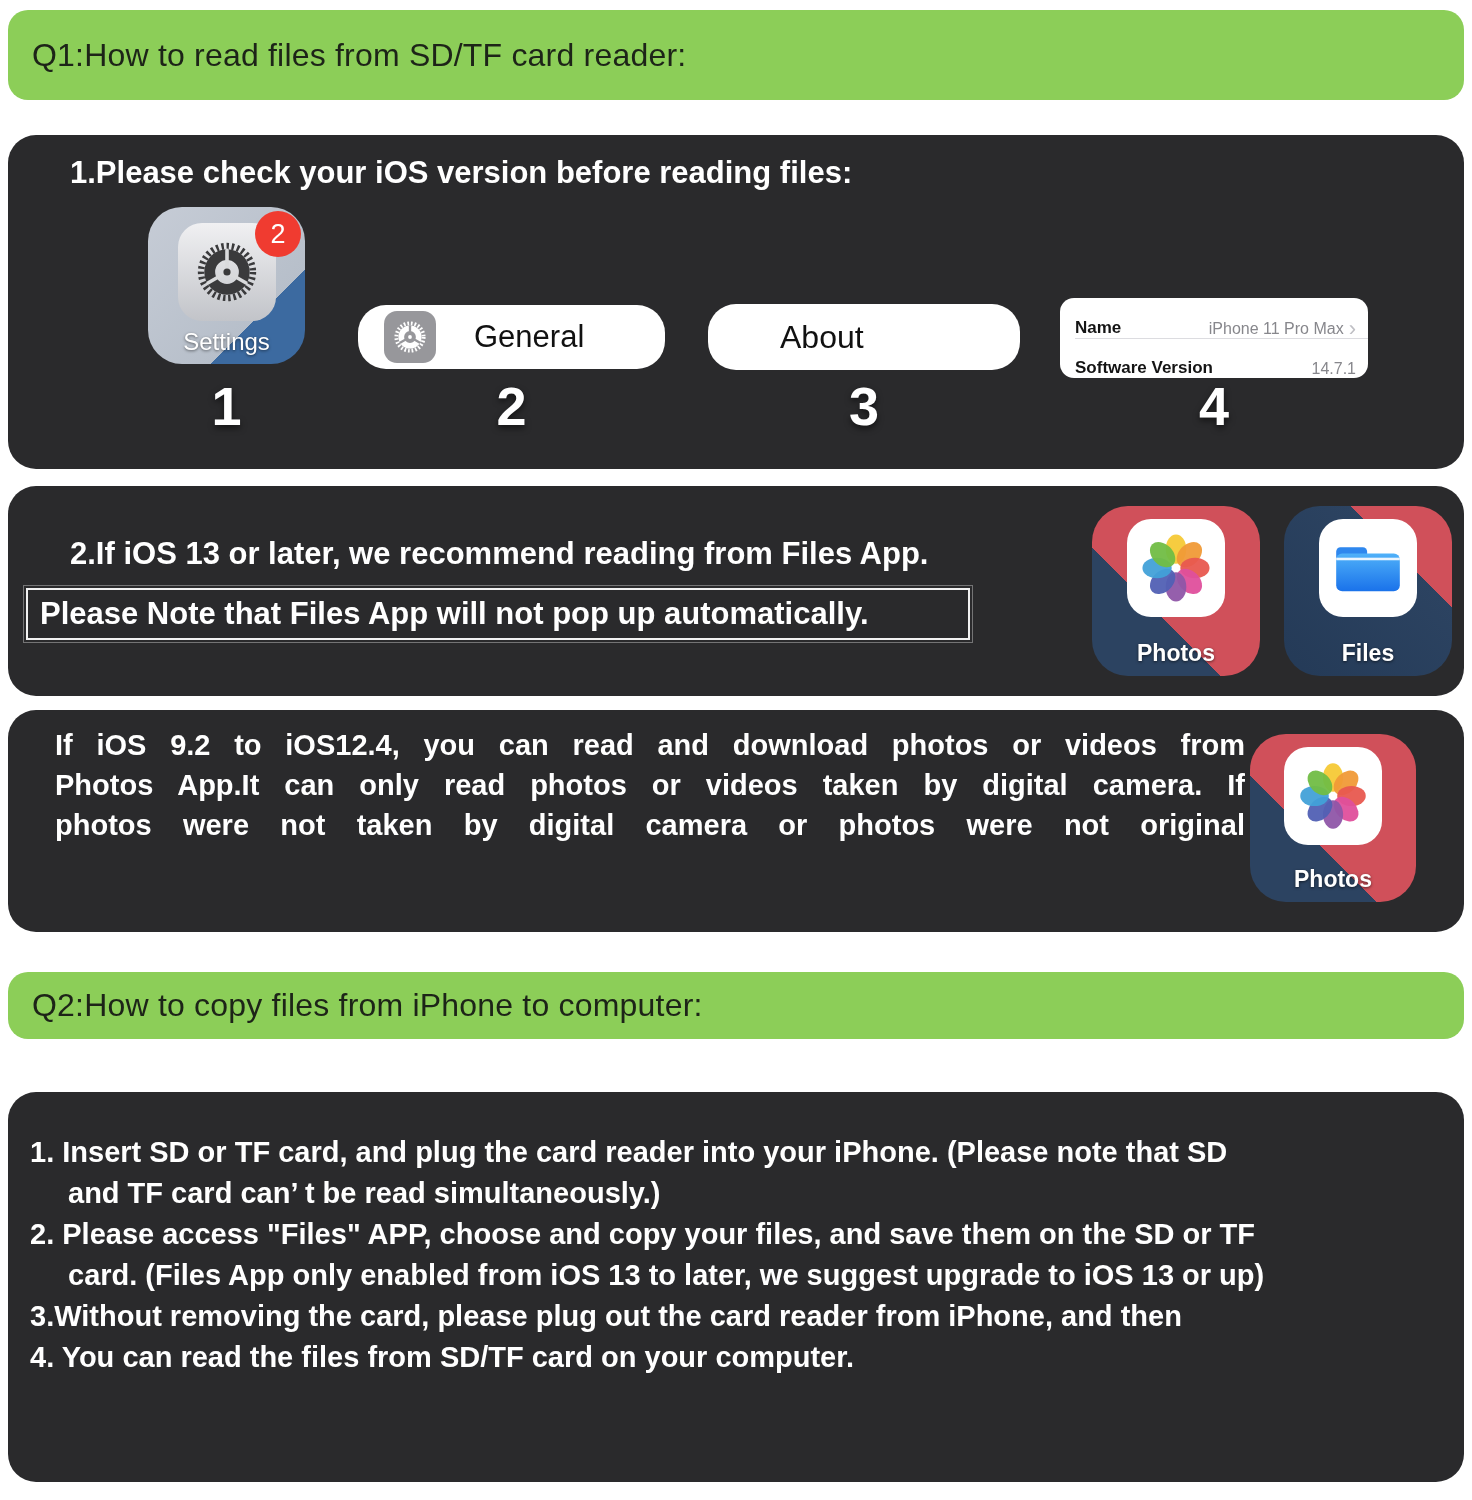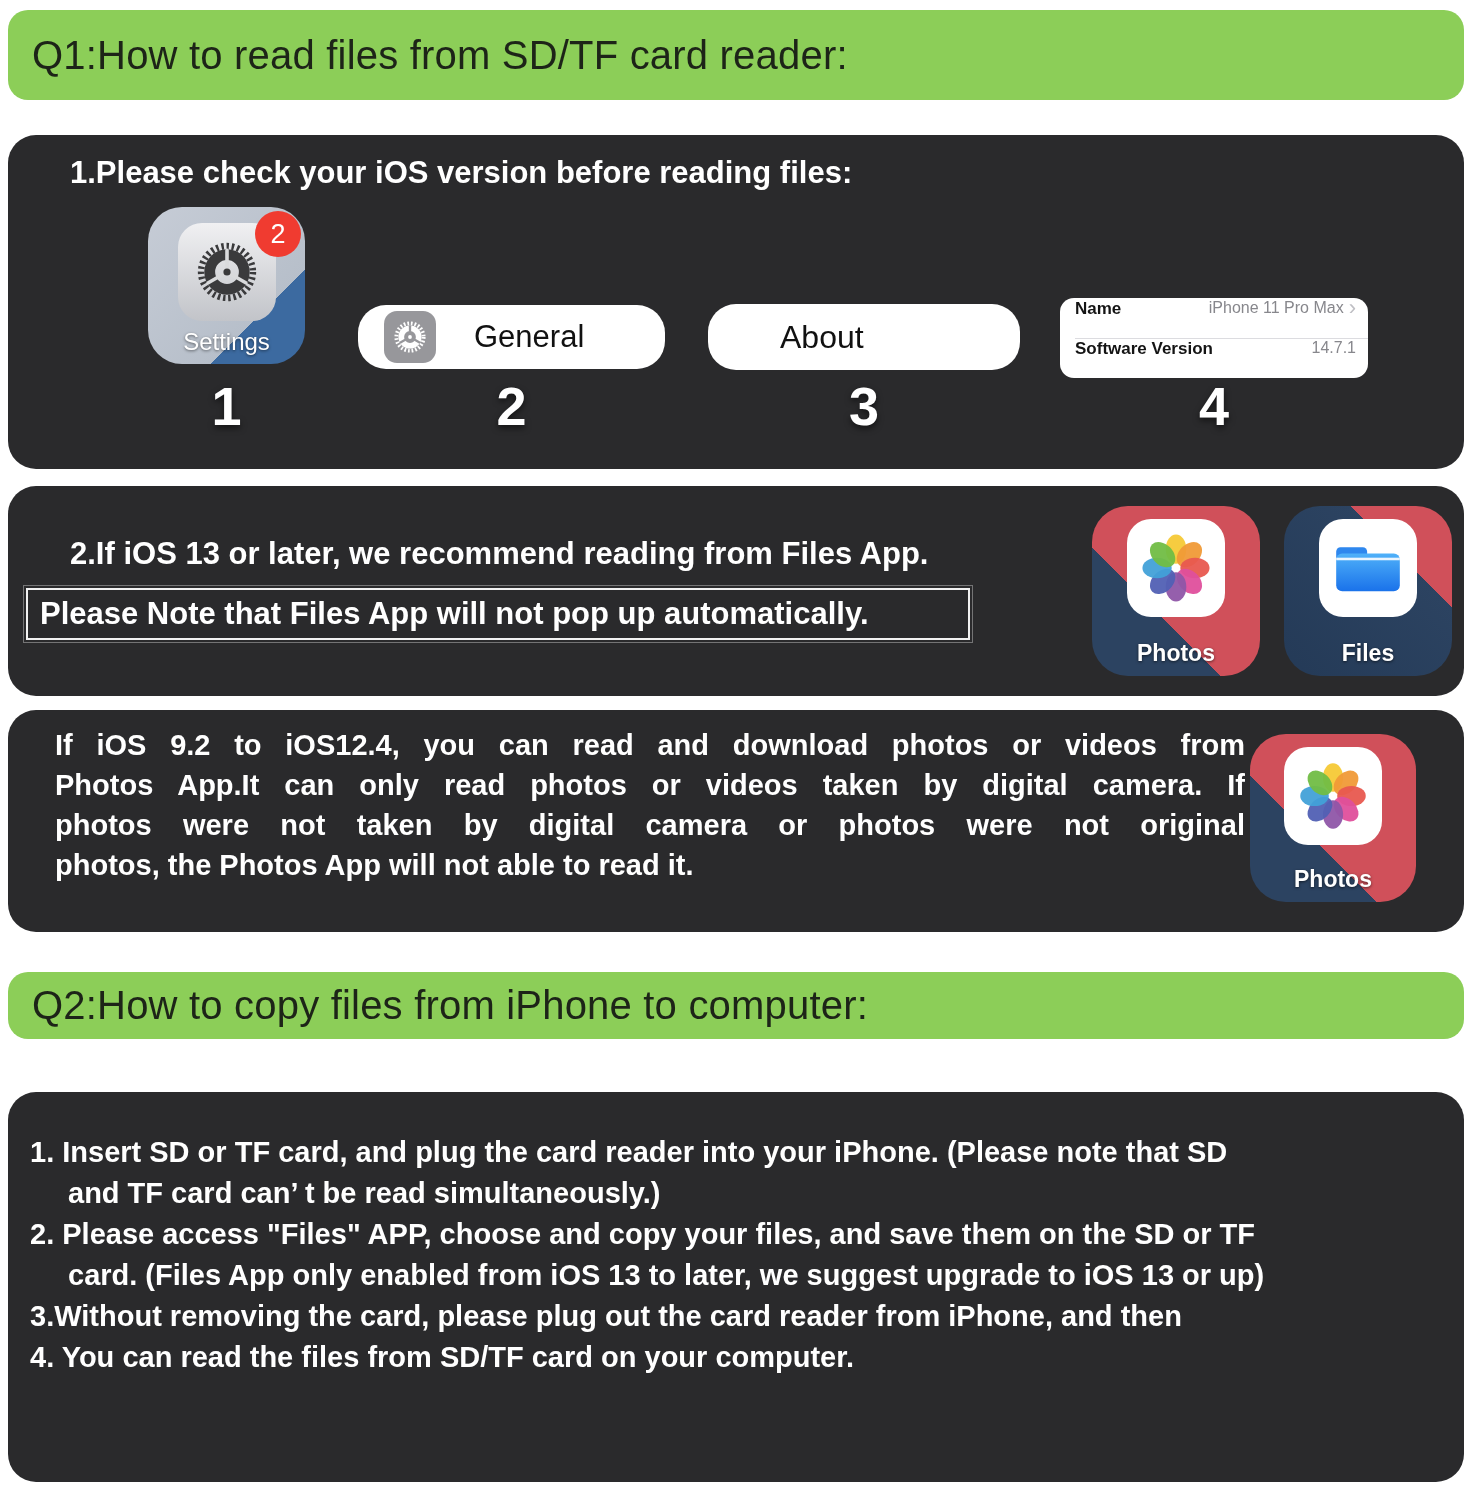--- a/index.html
+++ b/index.html
@@ -2,21 +2,21 @@
 <html><head>
 <meta charset="utf-8">
 <style>
   html,body{margin:0;padding:0;background:#fff;}
   .page{position:relative;width:1472px;height:1500px;background:#fff;overflow:hidden;
         font-family:"Liberation Sans",sans-serif;}
 
   
   .greenbar{position:absolute;left:8px;width:1456px;background:#8cce58;border-radius:20px;
             display:flex;align-items:center;box-sizing:border-box;padding-left:24px;}
-  .greenbar .gb-text{font-size:40px;font-weight:400;color:#1d2418;letter-spacing:0.2px;}
+  .greenbar .gb-text{font-size:32px;font-weight:400;color:#1d2418;letter-spacing:0.2px;}
   #q1bar{top:10px;height:90px;}
   #q2bar{top:972px;height:67px;}
 
   
   .panel{position:absolute;left:8px;width:1456px;background:#2a2a2c;border-radius:28px;
          box-sizing:border-box;overflow:hidden;}
   #panel1{top:135px;height:334px;}
   #panel2{top:486px;height:210px;}
   #panel3{top:710px;height:222px;}
   #panel4{top:1092px;height:390px;}
@@ -37,21 +37,21 @@
 
   .pill{position:absolute;background:#fff;border-radius:28px;display:flex;align-items:center;box-sizing:border-box;}
   #general-pill{left:350px;top:170px;width:307px;height:64px;padding-left:26px;gap:38px;}
   #about-pill{left:700px;top:169px;width:312px;height:66px;padding-left:72px;}
   .pill .pill-text{font-size:31px;color:#111;}
   .mini-gear-tile{width:52px;height:52px;border-radius:13px;background:#97979b;
     display:flex;align-items:center;justify-content:center;flex:0 0 auto;}
 
   .infobox{position:absolute;left:1052px;top:163px;width:308px;height:80px;background:#fff;border-radius:14px;
     box-sizing:border-box;display:flex;flex-direction:column;justify-content:center;}
-  .inforow{display:flex;align-items:flex-start;justify-content:space-between;height:39px;
+  .inforow{display:flex;align-items:flex-end;justify-content:space-between;height:39px;
     box-sizing:border-box;padding:0 12px 0 15px;}
   .inforow .k{font-size:17px;font-weight:700;color:#141414;}
   .inforow .v{font-size:16px;color:#87878c;display:flex;align-items:center;gap:5px;}
   .inforow .chev{font-size:22px;color:#bfbfc4;line-height:16px;}
   .info-divider{height:1px;background:#dcdce0;margin-left:15px;}
 
   .step-num{position:absolute;top:240px;color:#fff;font-size:54px;font-weight:700;text-align:center;
     text-shadow:0 3px 6px rgba(0,0,0,.55);}
   #num1{left:140px;width:157px;}
   #num2{left:350px;width:307px;}
@@ -201,21 +201,20 @@
       </div>
       <div class="app-label">Files</div>
     </div>
   </div>
 
   <div class="panel" id="panel3">
     <div class="para">
       <div class="pline">If iOS 9.2 to iOS12.4, you can read and download photos or videos from</div>
       <div class="pline">Photos App.It can only read photos or videos taken by digital camera. If</div>
       <div class="pline">photos were not taken by digital camera or photos were not original</div>
-      <div class="pline last">photos, the Photos App will not able to read it.</div>
     </div>
 
     <div class="apptile red-dominant" id="photos-tile-p3">
       <div class="app-glyph">
         <svg width="84" height="84" viewBox="0 0 100 100">
           <g>
             <ellipse cx="50" cy="28" rx="12" ry="17" fill="#f6c936" opacity="0.95"></ellipse>
             <ellipse cx="50" cy="28" rx="12" ry="17" fill="#f09a37" opacity="0.95" transform="rotate(45 50 50)"></ellipse>
             <ellipse cx="50" cy="28" rx="12" ry="17" fill="#e8584f" opacity="0.95" transform="rotate(90 50 50)"></ellipse>
             <ellipse cx="50" cy="28" rx="12" ry="17" fill="#df4f9c" opacity="0.95" transform="rotate(135 50 50)"></ellipse>

